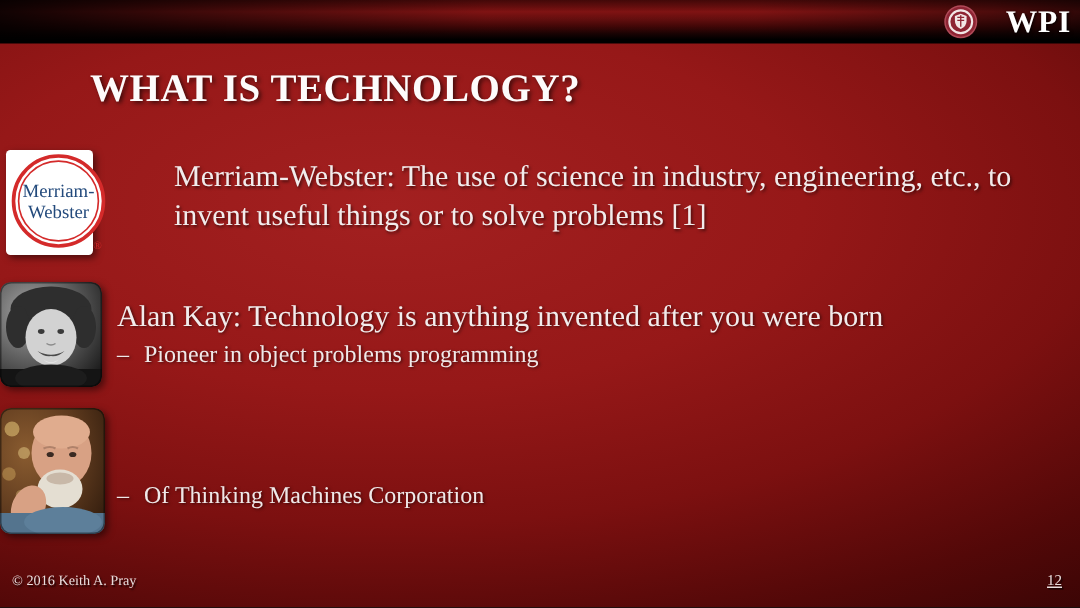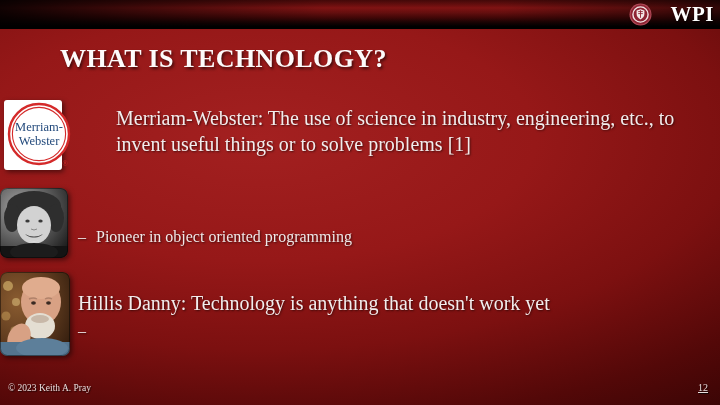--- a/index.html
+++ b/index.html
@@ -127,23 +127,24 @@
       <ellipse cx="27.5" cy="33" rx="2.2" ry="1.6" fill="#3a3a3a"></ellipse>
       <ellipse cx="40.5" cy="33" rx="2.2" ry="1.6" fill="#3a3a3a"></ellipse>
       <path d="M31 41 Q34 43 37 41" stroke="#8a8a8a" stroke-width="1" fill="none"></path>
       <path d="M25 46 Q34 51 43 46 Q39 50 34 49.4 Q29 50 25 46 Z" fill="#4a4a4a"></path>
       <path d="M28 51 Q34 56 40 51 Q37 54 34 54 Q31 54 28 51 Z" fill="#e8e8e8"></path>
       <rect x="0" y="58" width="68" height="12" fill="#141414"></rect>
       <ellipse cx="34" cy="64" rx="24" ry="9" fill="#1c1c1c"></ellipse>
     </g>
     <rect x="0.5" y="0.5" width="67" height="69" rx="7" fill="none" stroke="rgba(0,0,0,0.45)"></rect>
   </svg>
+  <div class="heading b2">Alan Kay: Technology is anything invented after you were born</div>
   <div class="sub s2">
     <span>–</span>
-    <span>Pioneer in object oriented programming</span>
+    <span>Pioneer in object problems programming</span>
   </div>
 
   <svg class="photo hillis" width="70" height="84" viewBox="0 0 70 84">
     <defs>
       <clipPath id="hilClip">
           <rect width="70" height="84" rx="7"></rect>
         </clipPath>
       <radialGradient id="hilBg" cx="25%" cy="35%" r="95%">
         <stop offset="0" stop-color="#8a5c30"></stop>
           <stop offset="0.55" stop-color="#5e3a1e"></stop>
@@ -162,21 +163,21 @@
       <ellipse cx="48.5" cy="31" rx="2.4" ry="1.7" fill="#3a2a22"></ellipse>
       <path d="M29 27 Q33.5 25 37 27 M45 27 Q48.5 25 52 27" stroke="#b0826a" stroke-width="1.4" fill="none"></path>
       <ellipse cx="40" cy="54" rx="15" ry="13" fill="#e4ded2"></ellipse>
       <ellipse cx="40" cy="47" rx="9" ry="4" fill="#c8b8a8"></ellipse>
       <ellipse cx="19" cy="66" rx="11" ry="15" fill="#d8a184" transform="rotate(24 19 66)"></ellipse>
       <rect x="0" y="70" width="70" height="14" fill="#54748e"></rect>
       <ellipse cx="42" cy="76" rx="26" ry="10" fill="#5d7f9a"></ellipse>
     </g>
     <rect x="0.5" y="0.5" width="69" height="83" rx="7" fill="none" stroke="rgba(0,0,0,0.45)"></rect>
   </svg>
-  <div class="heading b3">Hillis Danny: Technology is anything that doesn't work yet</div>
   <div class="sub s3">
     <span>–</span>
+    <span>Of Thinking Machines Corporation</span>
   </div>
 
-  <div class="footer-left">© 2023 Keith A. Pray</div>
+  <div class="footer-left">© 2016 Keith A. Pray</div>
   <div class="footer-right">12</div>
 
 </div>
 
 </body></html>

